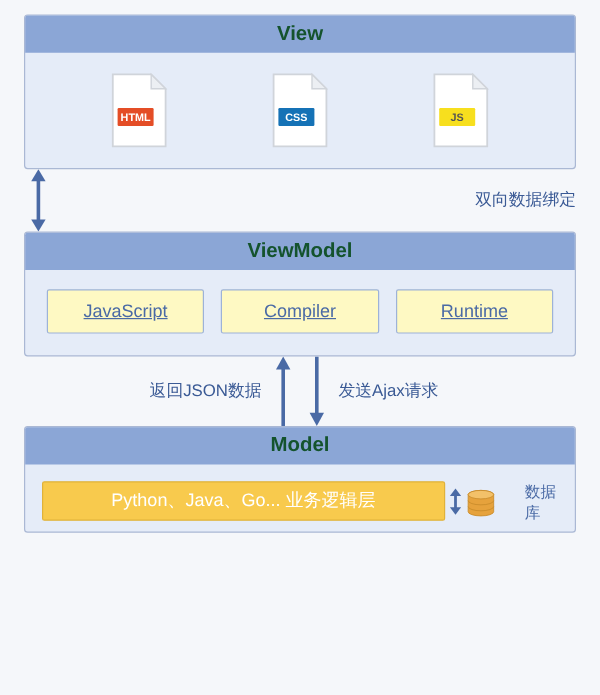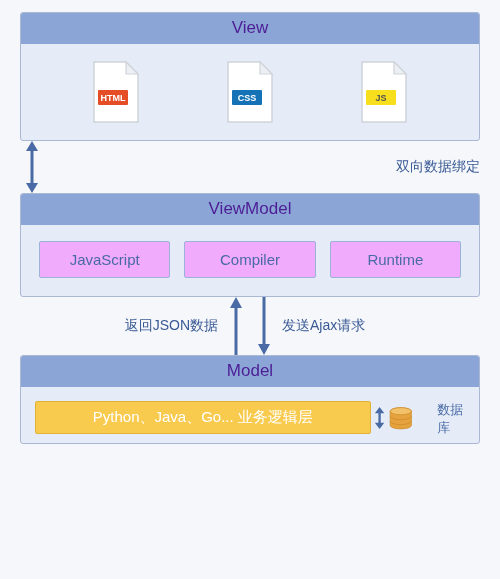--- a/index.html
+++ b/index.html
@@ -13,24 +13,24 @@
     flex-direction: column;
   }
   .panel {
     border: 1px solid #aab8d4;
     border-radius: 3px;
     background: #e5ecf8;
     width: 100%;
   }
   .panel-header {
     background: #8ba6d6;
-    color: #4c1d95;
+    color: #14532d;
     text-align: center;
     font-size: 17px;
-    font-weight: 400;
+    font-weight: 700;
     padding: 5px 0 6px 0;
     border-top-left-radius: 2px;
     border-top-right-radius: 2px;
   }
   
   .view-body {
     display: flex;
     justify-content: space-around;
     align-items: flex-start;
     padding: 16px 28px 20px 28px;
@@ -40,46 +40,47 @@
   
   .vm-body {
     display: flex;
     justify-content: space-between;
     gap: 14px;
     padding: 16px 18px 18px 18px;
   }
   .vm-box {
     flex: 1;
     border: 1px solid #9db2d8;
-    background: #f0abfc;
+    background: #fef9c3;
     color: #4a6aa5;
     text-align: center;
     font-size: 15px;
     padding: 9px 4px;
     border-radius: 2px;
+    text-decoration: underline;
   }
   
   .model-body {
     padding: 10px 14px 6px 14px;
     display: flex;
     align-items: center;
   }
   .biz-layer {
     width: 100%;
     background: #f8ca4d;
     border: 1px solid #e0b23a;
     color: #fff;
     text-align: center;
     font-size: 15px;
     padding: 6px 0;
     border-radius: 2px;
   }
   .db-row {
     display: flex;
-    align-items: center;
+    align-items: flex-end;
     gap: 24px;
     margin-top: 4px;
   }
   .db-label {
     font-size: 13px;
     color: #4a6aa5;
   }
   
   .connector {
     display: flex;

